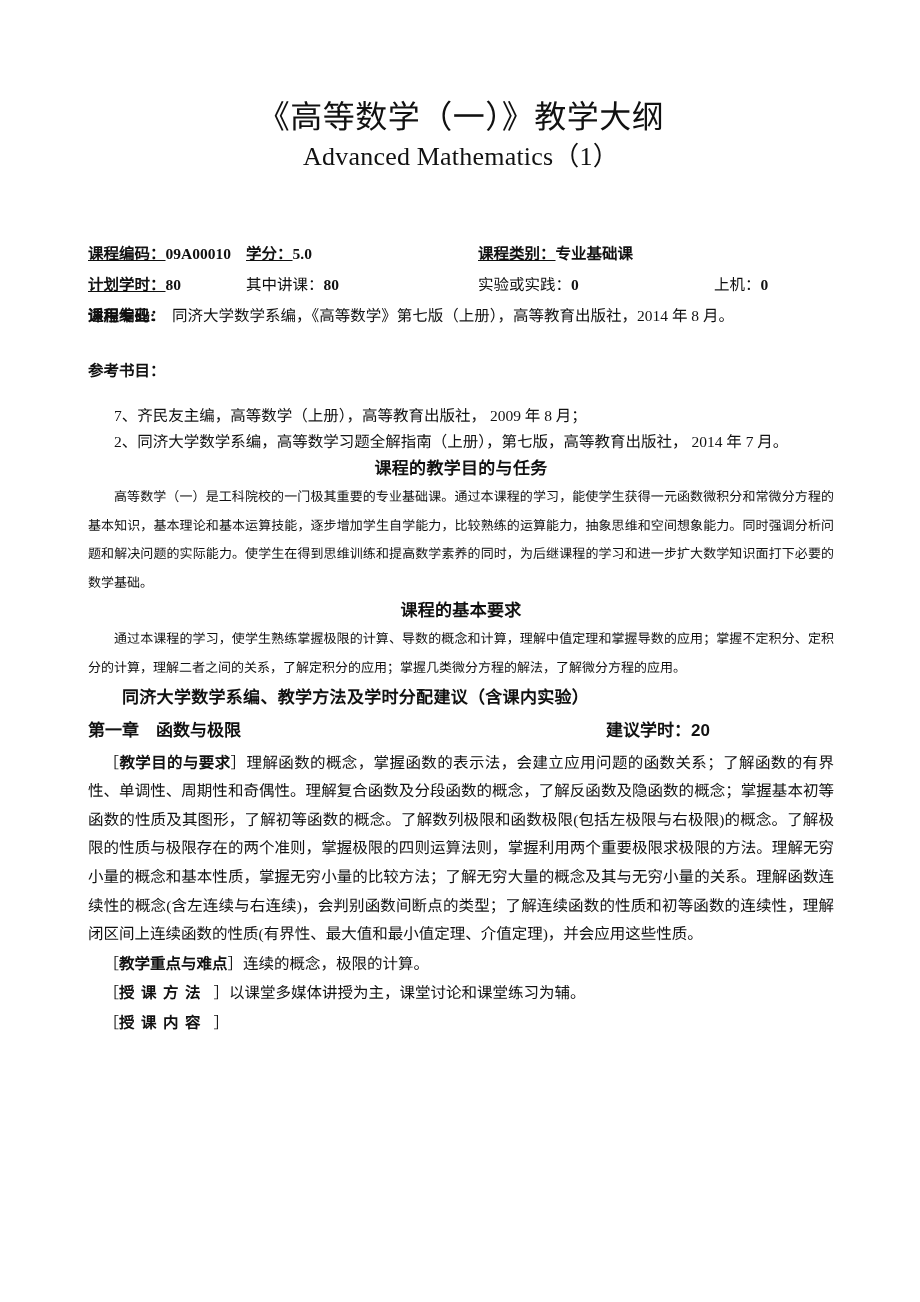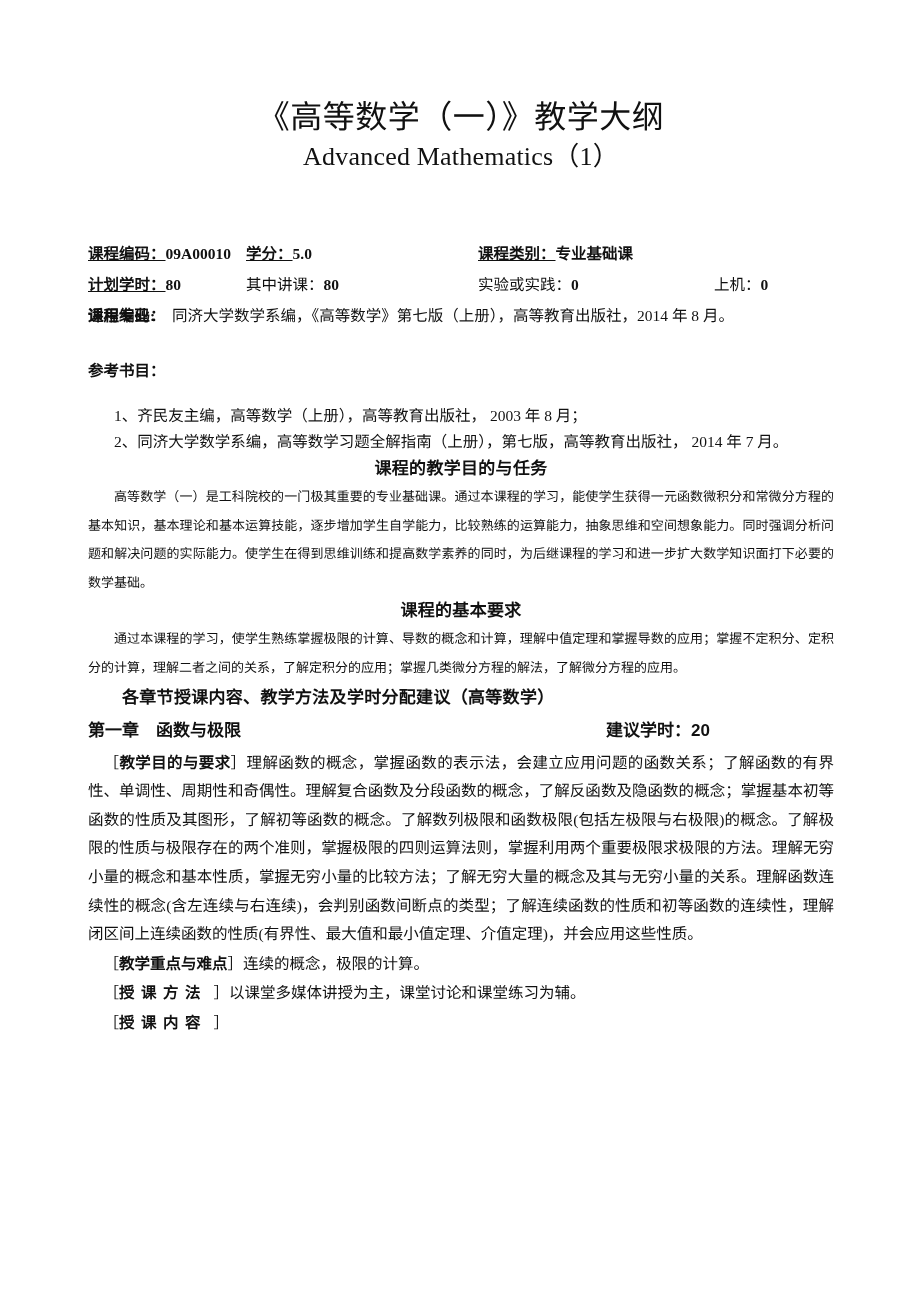--- a/index.html
+++ b/index.html
@@ -233,31 +233,31 @@
       </div>
 
       <div class="hang">
         <span class="hang-label">课程编码：</span>
         <span class="hang-body">同济大学数学系编，《高等数学》第七版（上册），高等教育出版社，2014 年 8 月。</span>
       </div>
     </div>
 
     <div class="ref-head">参考书目：</div>
     <div class="ref-list">
-      <div class="ref-item">1、齐民友主编，高等数学（上册），高等教育出版社， 2003 年 8 月；</div>
+      <div class="ref-item">7、齐民友主编，高等数学（上册），高等教育出版社， 2009 年 8 月；</div>
       <div class="ref-item">2、同济大学数学系编，高等数学习题全解指南（上册），第七版，高等教育出版社， 2014 年 7 月。</div>
     </div>
 
     <div class="sec-head">课程的教学目的与任务</div>
     <div class="para">高等数学（一）是工科院校的一门极其重要的专业基础课。通过本课程的学习，能使学生获得一元函数微积分和常微分方程的基本知识，基本理论和基本运算技能，逐步增加学生自学能力，比较熟练的运算能力，抽象思维和空间想象能力。同时强调分析问题和解决问题的实际能力。使学生在得到思维训练和提高数学素养的同时，为后继课程的学习和进一步扩大数学知识面打下必要的数学基础。</div>
 
     <div class="sec-head">课程的基本要求</div>
     <div class="para">通过本课程的学习，使学生熟练掌握极限的计算、导数的概念和计算，理解中值定理和掌握导数的应用；掌握不定积分、定积分的计算，理解二者之间的关系，了解定积分的应用；掌握几类微分方程的解法，了解微分方程的应用。</div>
 
-    <div class="sec-head-indent">各章节授课内容、教学方法及学时分配建议（高等数学）</div>
+    <div class="sec-head-indent">同济大学数学系编、教学方法及学时分配建议（含课内实验）</div>
 
     <div class="chapter-row">
       <span class="chapter-title">第一章　函数与极限</span>
       <span class="chapter-hours"><span>建议学时：</span><span>20</span></span>
     </div>
 
     <div class="blk">
       <span class="blk-bracket">［</span><span class="blk-label">教学目的与要求</span><span class="blk-bracket">］</span><span>理解函数的概念，掌握函数的表示法，会建立应用问题的函数关系；了解函数的有界性、单调性、周期性和奇偶性。理解复合函数及分段函数的概念，了解反函数及隐函数的概念；掌握基本初等函数的性质及其图形，了解初等函数的概念。了解数列极限和函数极限(包括左极限与右极限)的概念。了解极限的性质与极限存在的两个准则，掌握极限的四则运算法则，掌握利用两个重要极限求极限的方法。理解无穷小量的概念和基本性质，掌握无穷小量的比较方法；了解无穷大量的概念及其与无穷小量的关系。理解函数连续性的概念(含左连续与右连续)，会判别函数间断点的类型；了解连续函数的性质和初等函数的连续性，理解闭区间上连续函数的性质(有界性、最大值和最小值定理、介值定理)，并会应用这些性质。</span>
     </div>
 

